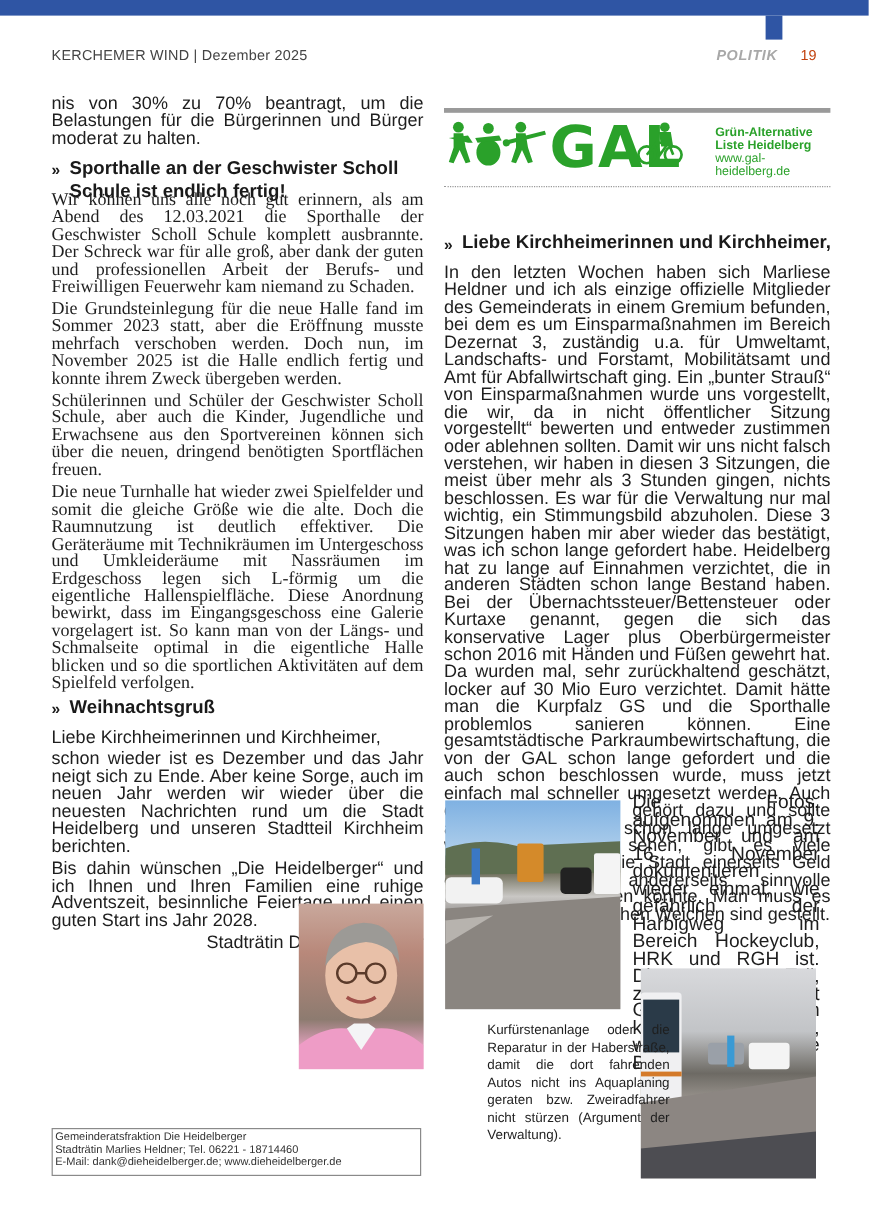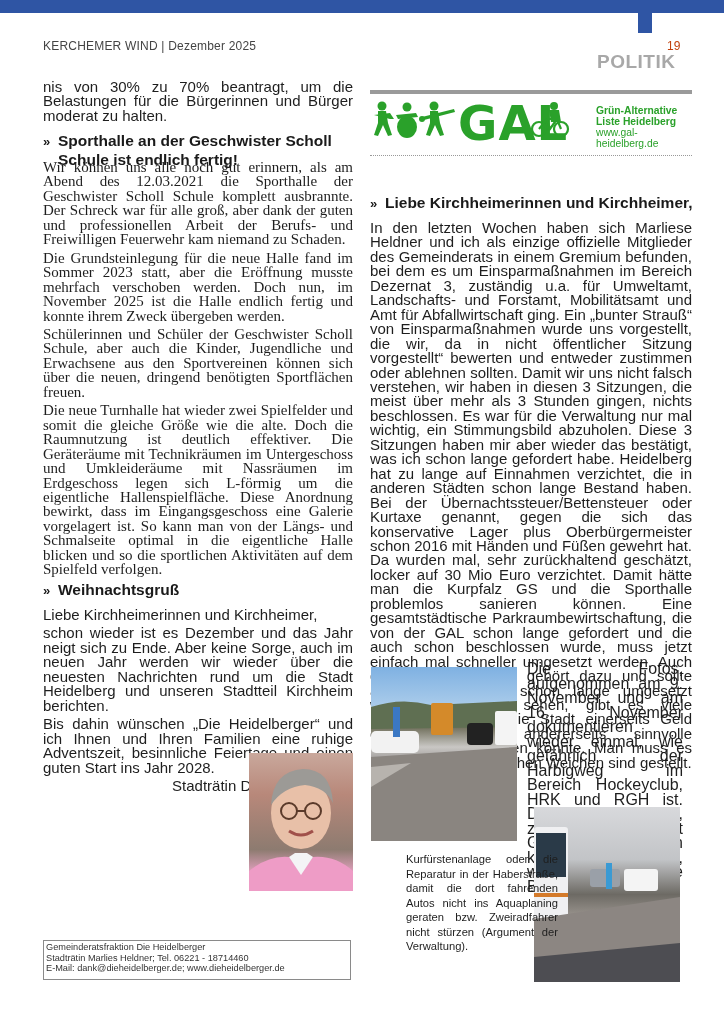--- a/index.html
+++ b/index.html
@@ -4,21 +4,21 @@
 <style>
   html, body { margin: 0; padding: 0; }
   body {
     width: 724px; height: 1024px; position: relative; overflow: hidden;
     background: #ffffff; color: #1e1e1e;
     font-family: "Liberation Sans", "DejaVu Sans", sans-serif;
   }
   .topbar { position: absolute; left: 0; top: 0; width: 724px; height: 13px; background: #2f55a4; }
   .tab { position: absolute; left: 638px; top: 13px; width: 14px; height: 20px; background: #2f55a4; }
   .header-left { position: absolute; left: 43px; top: 39px; font-size: 12px; color: #444; letter-spacing: 0.2px; }
-  .header-section { position: absolute; left: 597px; top: 51px; font-size: 19px; font-weight: bold; color: #a8a8a8; letter-spacing: 0.5px; }
+  .header-section { position: absolute; left: 597px; top: 39px; font-size: 12px; font-weight: bold; color: #a8a8a8; letter-spacing: 0.5px; font-style: italic; }
   .header-page { position: absolute; left: 667px; top: 39px; font-size: 12px; color: #c2410c; }
 
   .col { position: absolute; font-size: 15px; line-height: 14.45px; text-align: justify; hyphens: manual; }
   .col p { margin: 0 0 4px 0; }
   .col-left { left: 43px; top: 80px; width: 310px; }
   .col-right { left: 370px; top: 221px; width: 322px; }
 
   h2 {
     margin: 0; font-size: 15.5px; line-height: 19px; font-weight: bold; color: #1a1a1a;
     text-align: left; position: relative; padding-left: 15px;

